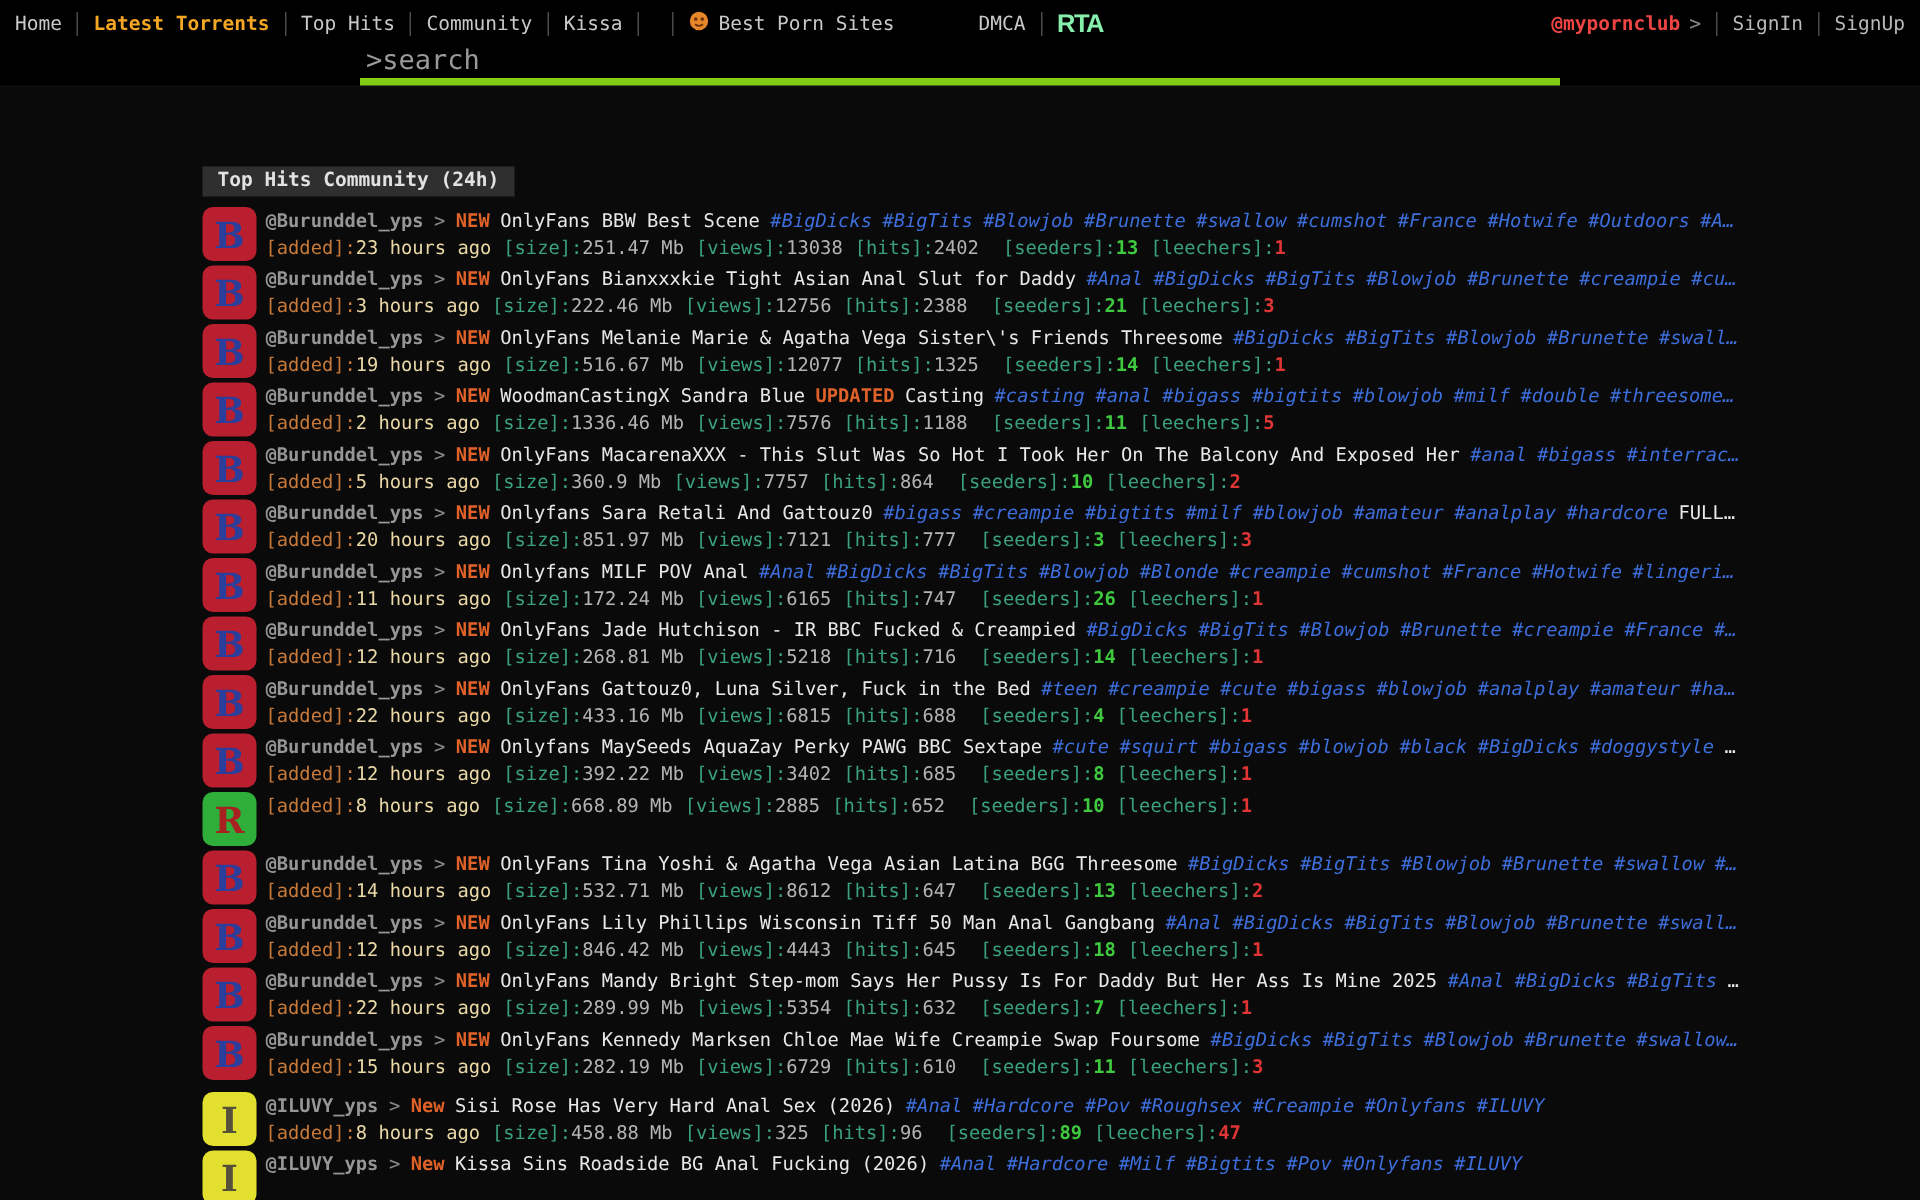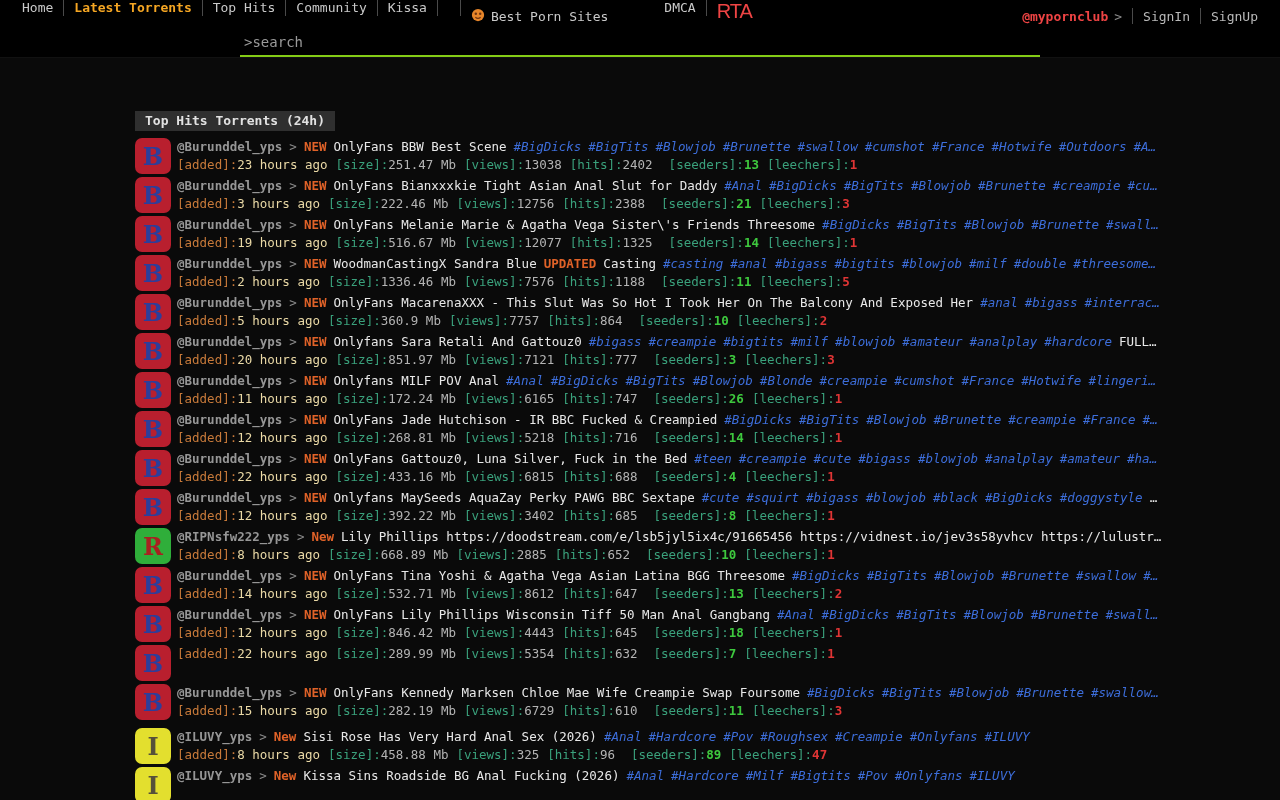--- a/index.html
+++ b/index.html
@@ -6,44 +6,44 @@
   html, body { width: 1280px; height: 800px; overflow: hidden; }
   body {
     background: #0a0a0a;
     font-family: "DejaVu Sans Mono", "Liberation Mono", monospace;
     font-size: 13px;
     color: #c9c9c9;
   }
   
   .topbar { background: #000; padding: 0; border-bottom: 1px solid #111; }
   .nav {
-    display: flex; height: 32px; padding: 0 12px;
+    display: flex; align-items: center; height: 32px; padding: 0 0;
     white-space: nowrap;
   }
   .nav-item { color: #c9c9c9; padding: 0 10px; cursor: pointer; }
   .nav-item.active { color: var(--nav-active-orange, #f5a623); font-weight: bold; }
   .sep { width: 1px; height: 16px; background: #4a4a4a; flex: 0 0 1px; }
   .nav-gap { width: 22px; }
   .bps { display: inline-flex; align-items: center; gap: 6px; padding: 0 10px; cursor: pointer; }
   .bps-label { }
   .dmca { margin-left: 36px; padding: 0 10px; cursor: pointer; }
   .rta {
-    font-family: "Liberation Sans", sans-serif; font-weight: 400;
-    font-size: 20px; letter-spacing: -1px; color: #ef4444; padding: 0 10px;
+    font-family: "Liberation Sans", sans-serif; font-weight: 700;
+    font-size: 17px; letter-spacing: -1px; color: #86efac; padding: 0 10px;
   }
   .nav-right { margin-left: auto; display: flex; align-items: center; }
   .account { color: #ef4444; font-weight: bold; padding: 0 6px; cursor: pointer; }
   .acct-arrow { color: #8a8a8a; padding-right: 10px; }
   .auth-link { color: #b9b9b9; padding: 0 10px; cursor: pointer; }
   
   .search-row { height: 25px; background: #000; display: flex; justify-content: center; }
   .search-input {
     width: 800px; background: transparent; border: none; outline: none;
-    border-bottom: 2px solid #84cc16; color: #ddd;
-    font-family: "DejaVu Sans Mono", monospace; font-size: 14px; padding: 0 4px 3px 4px;
+    border-bottom: 5px solid #84cc16; color: #ddd;
+    font-family: "DejaVu Sans Mono", monospace; font-size: 18px; padding: 0 4px 3px 4px;
   }
   .search-input::placeholder { color: #9a9a9a; }
   
   .main { padding: 53px 0 0 135px; }
   .section-header {
     display: inline-block; background: #2f2f2f; color: #e2e2e2; font-weight: bold;
     font-size: 13px; padding: 2px 10px 3px 10px; margin-bottom: 7px; cursor: default;
   }
   .torrent-list { margin-bottom: 8px; }
   .row { display: flex; height: 36px; margin-bottom: 3px; }
@@ -109,21 +109,21 @@
       <span class="auth-link">SignUp</span>
     </span>
   </div>
   <div class="search-row">
     <input class="search-input" type="text" placeholder="&gt;search" style="">
   </div>
 </div>
 
 <div class="main">
   <section>
-    <div class="section-header">Top Hits Torrents (24h)</div>
+    <div class="section-header">Top Hits Community (24h)</div>
     <div class="torrent-list">
   <div class="row">
     <div class="avatar" style="background: rgb(185, 31, 46); color: rgb(44, 62, 155);">B</div>
     <div class="lines">
       <div class="title-line">
         <span class="user">@Burunddel_yps</span><span class="arrow">&gt;</span><span class="segments"><span class="flag">NEW</span><span class="ttext">OnlyFans BBW Best Scene</span><span class="tag">#BigDicks</span><span class="tag">#BigTits</span><span class="tag">#Blowjob</span><span class="tag">#Brunette</span><span class="tag">#swallow</span><span class="tag">#cumshot</span><span class="tag">#France</span><span class="tag">#Hotwife</span><span class="tag">#Outdoors</span><span class="tag">#A…</span></span>
       </div>
       <div class="meta-line"><span class="mlabel m-added">[added]:</span><span class="mvalue v-added">23 hours ago</span><span class="mlabel m-size">[size]:</span><span class="mvalue v-size">251.47 Mb</span><span class="mlabel m-views">[views]:</span><span class="mvalue v-views">13038</span><span class="mlabel m-hits">[hits]:</span><span class="mvalue v-hits">2402</span><span class="mlabel m-seeders">[seeders]:</span><span class="mvalue v-seeders">13</span><span class="mlabel m-leechers">[leechers]:</span><span class="mvalue v-leechers">1</span></div>
     </div>
   </div>
@@ -214,23 +214,20 @@
       <div class="title-line">
         <span class="user">@Burunddel_yps</span><span class="arrow">&gt;</span><span class="segments"><span class="flag">NEW</span><span class="ttext">Onlyfans MaySeeds AquaZay Perky PAWG BBC Sextape</span><span class="tag">#cute</span><span class="tag">#squirt</span><span class="tag">#bigass</span><span class="tag">#blowjob</span><span class="tag">#black</span><span class="tag">#BigDicks</span><span class="tag">#doggystyle</span><span class="ttext">…</span></span>
       </div>
       <div class="meta-line"><span class="mlabel m-added">[added]:</span><span class="mvalue v-added">12 hours ago</span><span class="mlabel m-size">[size]:</span><span class="mvalue v-size">392.22 Mb</span><span class="mlabel m-views">[views]:</span><span class="mvalue v-views">3402</span><span class="mlabel m-hits">[hits]:</span><span class="mvalue v-hits">685</span><span class="mlabel m-seeders">[seeders]:</span><span class="mvalue v-seeders">8</span><span class="mlabel m-leechers">[leechers]:</span><span class="mvalue v-leechers">1</span></div>
     </div>
   </div>
 
   <div class="row">
     <div class="avatar" style="background: rgb(47, 174, 58); color: rgb(168, 33, 33);">R</div>
     <div class="lines">
-      <div class="title-line">
-        <span class="user">@RIPNsfw222_yps</span><span class="arrow">&gt;</span><span class="segments"><span class="flag">New</span><span class="ttext">Lily Phillips https://doodstream.com/e/lsb5jyl5ix4c/91665456 https://vidnest.io/jev3s58yvhcv https://lulustr…</span></span>
-      </div>
       <div class="meta-line"><span class="mlabel m-added">[added]:</span><span class="mvalue v-added">8 hours ago</span><span class="mlabel m-size">[size]:</span><span class="mvalue v-size">668.89 Mb</span><span class="mlabel m-views">[views]:</span><span class="mvalue v-views">2885</span><span class="mlabel m-hits">[hits]:</span><span class="mvalue v-hits">652</span><span class="mlabel m-seeders">[seeders]:</span><span class="mvalue v-seeders">10</span><span class="mlabel m-leechers">[leechers]:</span><span class="mvalue v-leechers">1</span></div>
     </div>
   </div>
 
   <div class="row">
     <div class="avatar" style="background: rgb(185, 31, 46); color: rgb(44, 62, 155);">B</div>
     <div class="lines">
       <div class="title-line">
         <span class="user">@Burunddel_yps</span><span class="arrow">&gt;</span><span class="segments"><span class="flag">NEW</span><span class="ttext">OnlyFans Tina Yoshi &amp; Agatha Vega Asian Latina BGG Threesome</span><span class="tag">#BigDicks</span><span class="tag">#BigTits</span><span class="tag">#Blowjob</span><span class="tag">#Brunette</span><span class="tag">#swallow</span><span class="tag">#…</span></span>
       </div>
@@ -244,20 +241,23 @@
       <div class="title-line">
         <span class="user">@Burunddel_yps</span><span class="arrow">&gt;</span><span class="segments"><span class="flag">NEW</span><span class="ttext">OnlyFans Lily Phillips Wisconsin Tiff 50 Man Anal Gangbang</span><span class="tag">#Anal</span><span class="tag">#BigDicks</span><span class="tag">#BigTits</span><span class="tag">#Blowjob</span><span class="tag">#Brunette</span><span class="tag">#swall…</span></span>
       </div>
       <div class="meta-line"><span class="mlabel m-added">[added]:</span><span class="mvalue v-added">12 hours ago</span><span class="mlabel m-size">[size]:</span><span class="mvalue v-size">846.42 Mb</span><span class="mlabel m-views">[views]:</span><span class="mvalue v-views">4443</span><span class="mlabel m-hits">[hits]:</span><span class="mvalue v-hits">645</span><span class="mlabel m-seeders">[seeders]:</span><span class="mvalue v-seeders">18</span><span class="mlabel m-leechers">[leechers]:</span><span class="mvalue v-leechers">1</span></div>
     </div>
   </div>
 
   <div class="row">
     <div class="avatar" style="background: rgb(185, 31, 46); color: rgb(44, 62, 155);">B</div>
     <div class="lines">
+      <div class="title-line">
+        <span class="user">@Burunddel_yps</span><span class="arrow">&gt;</span><span class="segments"><span class="flag">NEW</span><span class="ttext">OnlyFans Mandy Bright Step-mom Says Her Pussy Is For Daddy But Her Ass Is Mine 2025</span><span class="tag">#Anal</span><span class="tag">#BigDicks</span><span class="tag">#BigTits</span><span class="ttext">…</span></span>
+      </div>
       <div class="meta-line"><span class="mlabel m-added">[added]:</span><span class="mvalue v-added">22 hours ago</span><span class="mlabel m-size">[size]:</span><span class="mvalue v-size">289.99 Mb</span><span class="mlabel m-views">[views]:</span><span class="mvalue v-views">5354</span><span class="mlabel m-hits">[hits]:</span><span class="mvalue v-hits">632</span><span class="mlabel m-seeders">[seeders]:</span><span class="mvalue v-seeders">7</span><span class="mlabel m-leechers">[leechers]:</span><span class="mvalue v-leechers">1</span></div>
     </div>
   </div>
 
   <div class="row">
     <div class="avatar" style="background: rgb(185, 31, 46); color: rgb(44, 62, 155);">B</div>
     <div class="lines">
       <div class="title-line">
         <span class="user">@Burunddel_yps</span><span class="arrow">&gt;</span><span class="segments"><span class="flag">NEW</span><span class="ttext">OnlyFans Kennedy Marksen Chloe Mae Wife Creampie Swap Foursome</span><span class="tag">#BigDicks</span><span class="tag">#BigTits</span><span class="tag">#Blowjob</span><span class="tag">#Brunette</span><span class="tag">#swallow…</span></span>
       </div>

